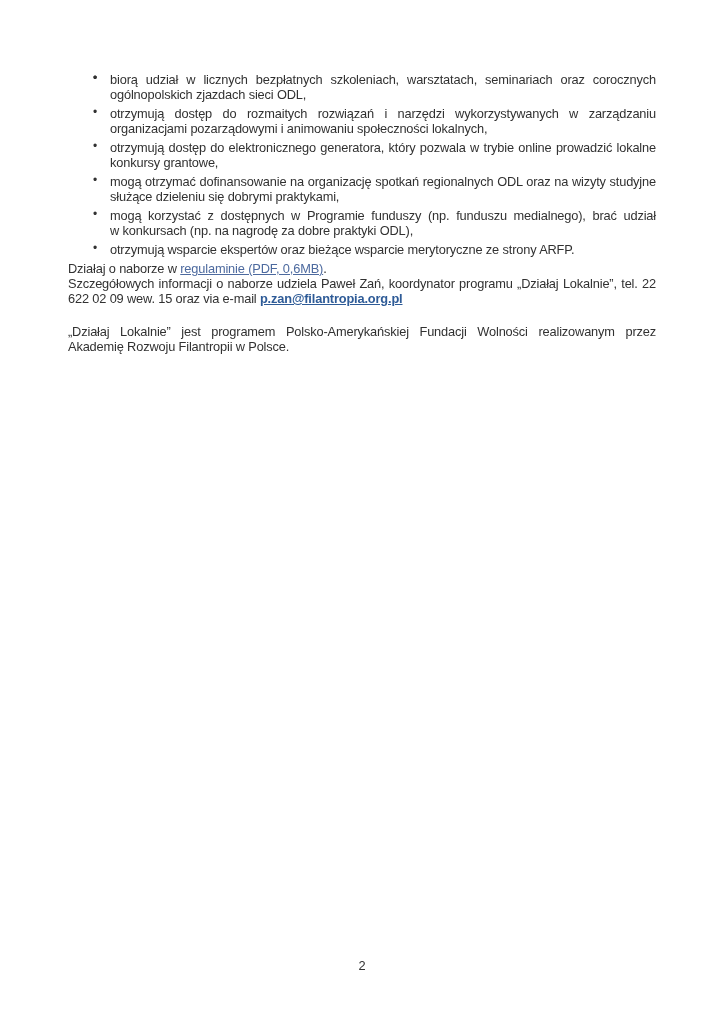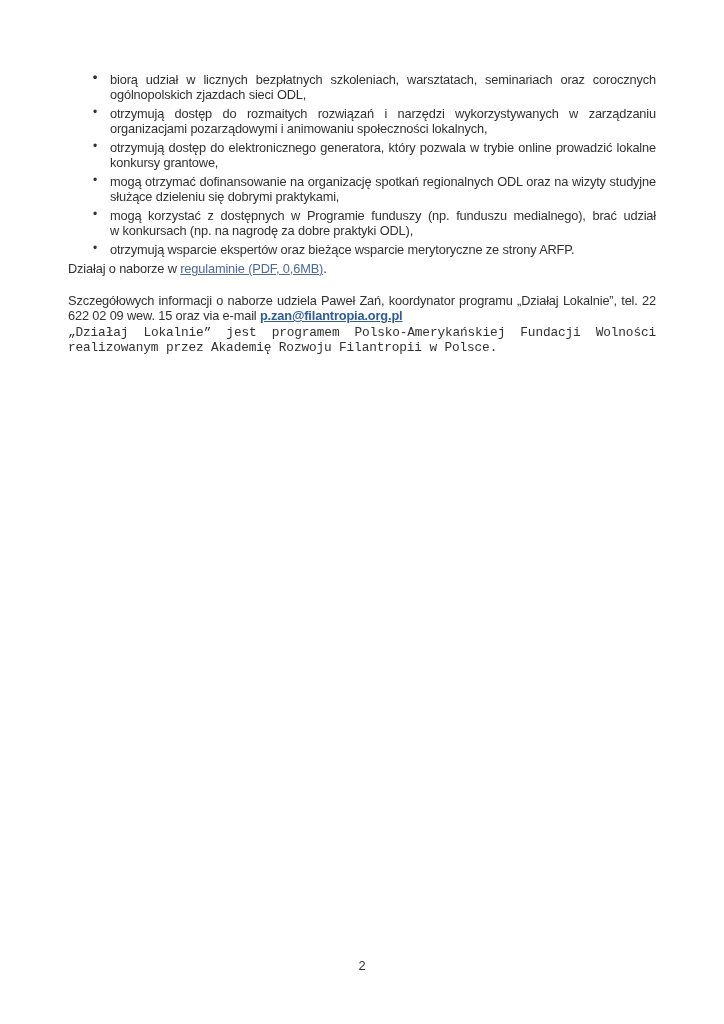--- a/index.html
+++ b/index.html
@@ -47,22 +47,22 @@
     left: 25px;
     top: -1px;
     font-size: 12px;
   }
   p.para {
     margin: 0;
     text-align: justify;
   }
   p.para-deadline { margin-top: 17px; }
   p.para-more     { margin-top: 4px;  }
-  p.para-contact  { margin-top: 17px;    }
-  p.para-about    { margin-top: 2px; font-family: Liberation Mono, monospace; }
+  p.para-contact  { margin-top: 0;    }
+  p.para-about    { margin-top: 18px; }
   strong.date { font-weight: bold; }
   a.link {
     color: var(--link-color);
     text-decoration: underline;
     cursor: pointer;
   }
   a.link.email {
     color: var(--email-link-color);
     font-weight: bold;
   }

